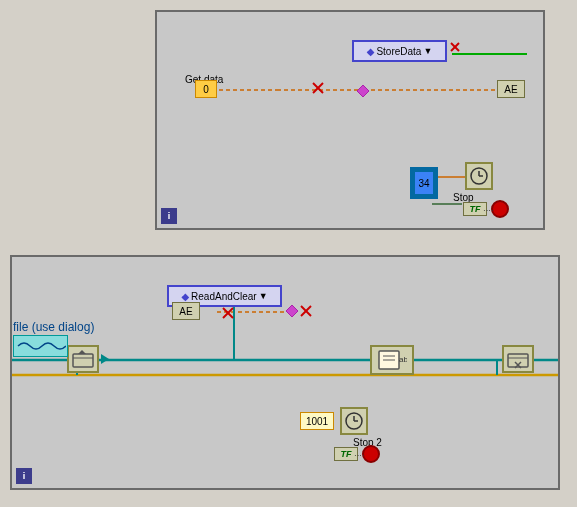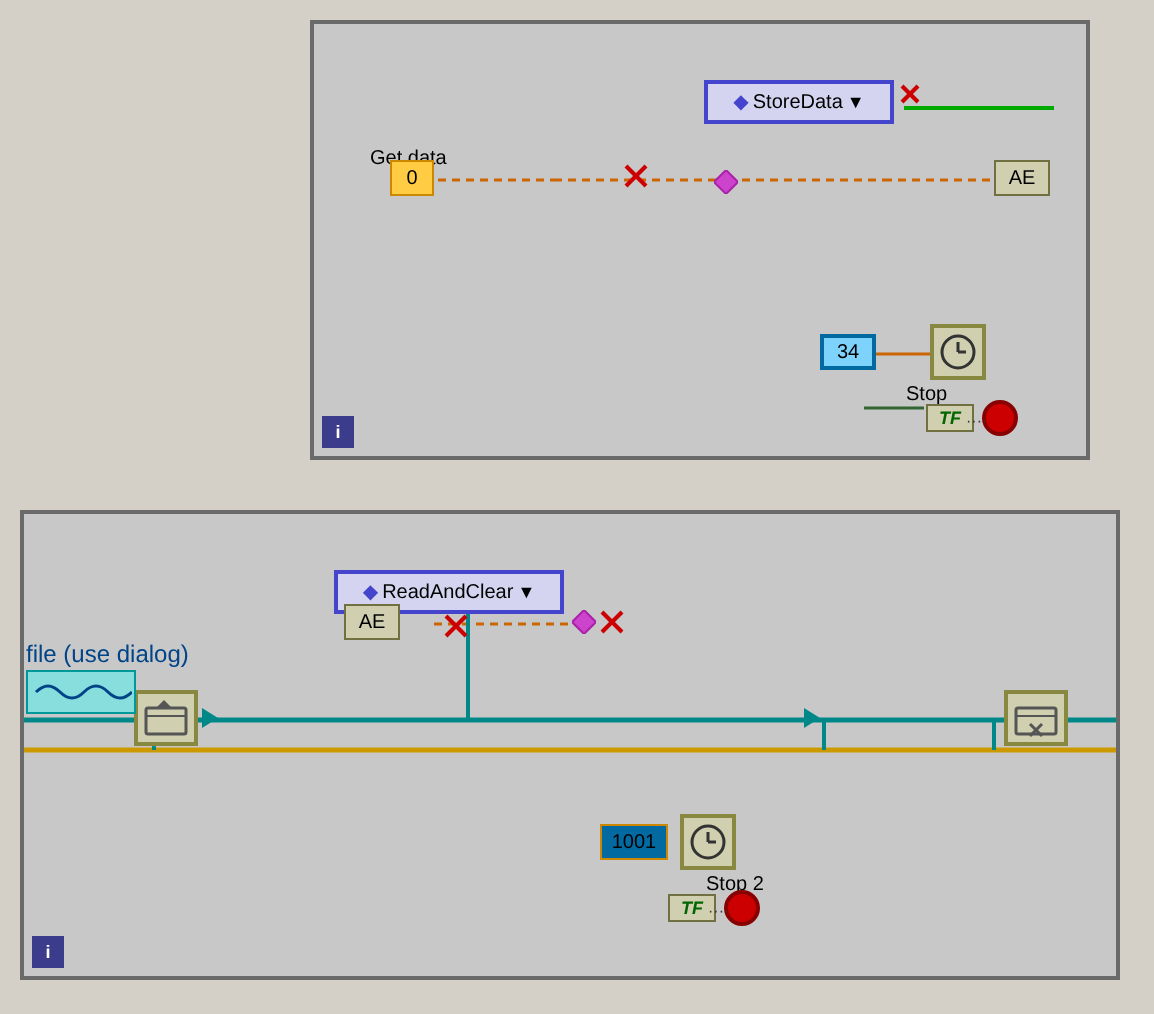--- a/index.html
+++ b/index.html
@@ -169,21 +169,21 @@
     <div style="position:absolute; top:73px; left:200px;">
       <svg width="12" height="12">
           <polygon points="6,0 12,6 6,12 0,6" fill="#cc44cc" stroke="#aa22aa" stroke-width="1"></polygon>
         </svg>
     </div>
 
     <div class="node-box" style="top:68px; left:340px; width:28px; height:18px; background:#d0d0b0; border:1px solid #707040;">
       <span>AE</span>
     </div>
 
-    <div class="node-box" style="top:155px; left:253px; width:28px; height:18px; background:#7dd3fc; border:2px solid #0369a1;">
+    <div class="node-box" style="top:155px; left:253px; width:28px; height:32px; background:#3b82f6; border:5px solid #0369a1;">
       <span>34</span>
     </div>
 
     <div style="position:absolute; top:150px; left:308px; width:28px; height:28px; background:#d0d0b0; border:2px solid #888840; display:flex; align-items:center; justify-content:center;">
       <svg width="20" height="20">
           <circle cx="10" cy="10" r="8" fill="none" stroke="#333" stroke-width="1.5"></circle>
           <line x1="10" y1="10" x2="10" y2="5" stroke="#333" stroke-width="1.5"></line>
           <line x1="10" y1="10" x2="14" y2="10" stroke="#333" stroke-width="1.5"></line>
         </svg>
     </div>
@@ -254,31 +254,39 @@
           <rect x="1" y="5" width="20" height="13" rx="1" fill="none" stroke="#555" stroke-width="1.5"></rect>
           <path d="M1 9 L21 9" stroke="#555" stroke-width="1"></path>
           <polygon points="10,1 14,5 6,5" fill="#555"></polygon>
         </svg>
     </div>
 
     <div style="position:absolute; top:97px; left:89px; width:0; height:0; border-left:8px solid #008888; border-top:5px solid transparent; border-bottom:5px solid transparent;"></div>
 
     <div style="position:absolute; top:97px; left:390px; width:0; height:0; border-left:8px solid #008888; border-top:5px solid transparent; border-bottom:5px solid transparent;"></div>
 
+    <div style="position:absolute; top:88px; left:358px; width:44px; height:30px; background:#d0d0b0; border:2px solid #888840; display:flex; align-items:center; justify-content:center;">
+      <svg width="30" height="24">
+          <rect x="2" y="3" width="20" height="18" rx="1" fill="#fff8e0" stroke="#555" stroke-width="1.5"></rect>
+          <line x1="6" y1="8" x2="18" y2="8" stroke="#555" stroke-width="1"></line>
+          <line x1="6" y1="12" x2="18" y2="12" stroke="#555" stroke-width="1"></line>
+          <text x="22" y="14" font-size="8" fill="#333">ab</text>
+        </svg>
+    </div>
 
     <div style="position:absolute; top:88px; left:490px; width:32px; height:28px; background:#d0d0b0; border:2px solid #888840; display:flex; align-items:center; justify-content:center;">
       <svg width="22" height="20">
           <rect x="1" y="5" width="20" height="13" rx="1" fill="none" stroke="#555" stroke-width="1.5"></rect>
           <path d="M1 9 L21 9" stroke="#555" stroke-width="1"></path>
           <line x1="8" y1="13" x2="14" y2="19" stroke="#555" stroke-width="1.5"></line>
           <line x1="14" y1="13" x2="8" y2="19" stroke="#555" stroke-width="1.5"></line>
         </svg>
     </div>
 
-    <div class="node-box" style="top:155px; left:288px; width:34px; height:18px; background:#0369a1; border:1px solid #cc8800;">
+    <div class="node-box" style="top:155px; left:288px; width:34px; height:18px; background:#fef9c3; border:1px solid #cc8800;">
       <span>1001</span>
     </div>
 
     <div style="position:absolute; top:150px; left:328px; width:28px; height:28px; background:#d0d0b0; border:2px solid #888840; display:flex; align-items:center; justify-content:center;">
       <svg width="20" height="20">
           <circle cx="10" cy="10" r="8" fill="none" stroke="#333" stroke-width="1.5"></circle>
           <line x1="10" y1="10" x2="10" y2="5" stroke="#333" stroke-width="1.5"></line>
           <line x1="10" y1="10" x2="14" y2="10" stroke="#333" stroke-width="1.5"></line>
         </svg>
     </div>

